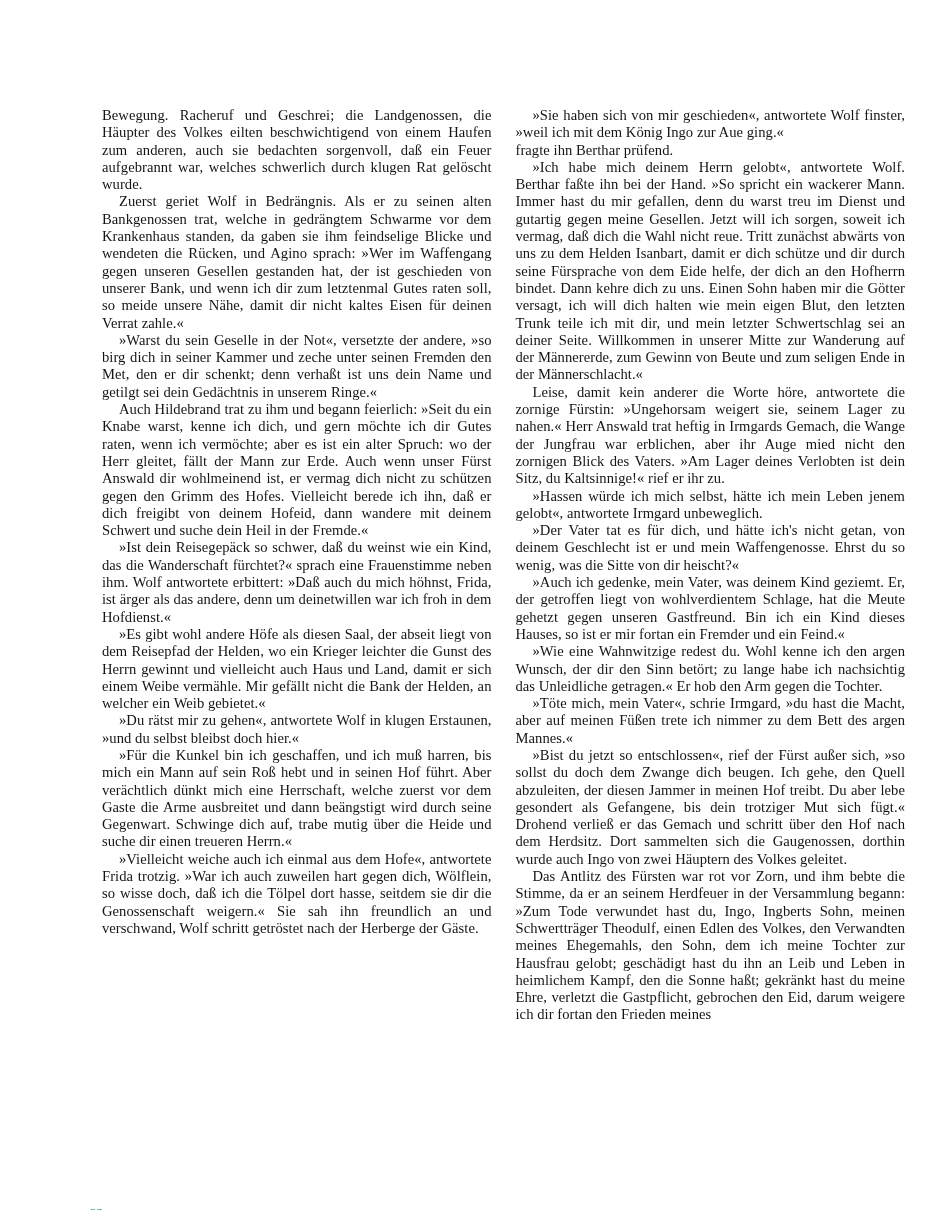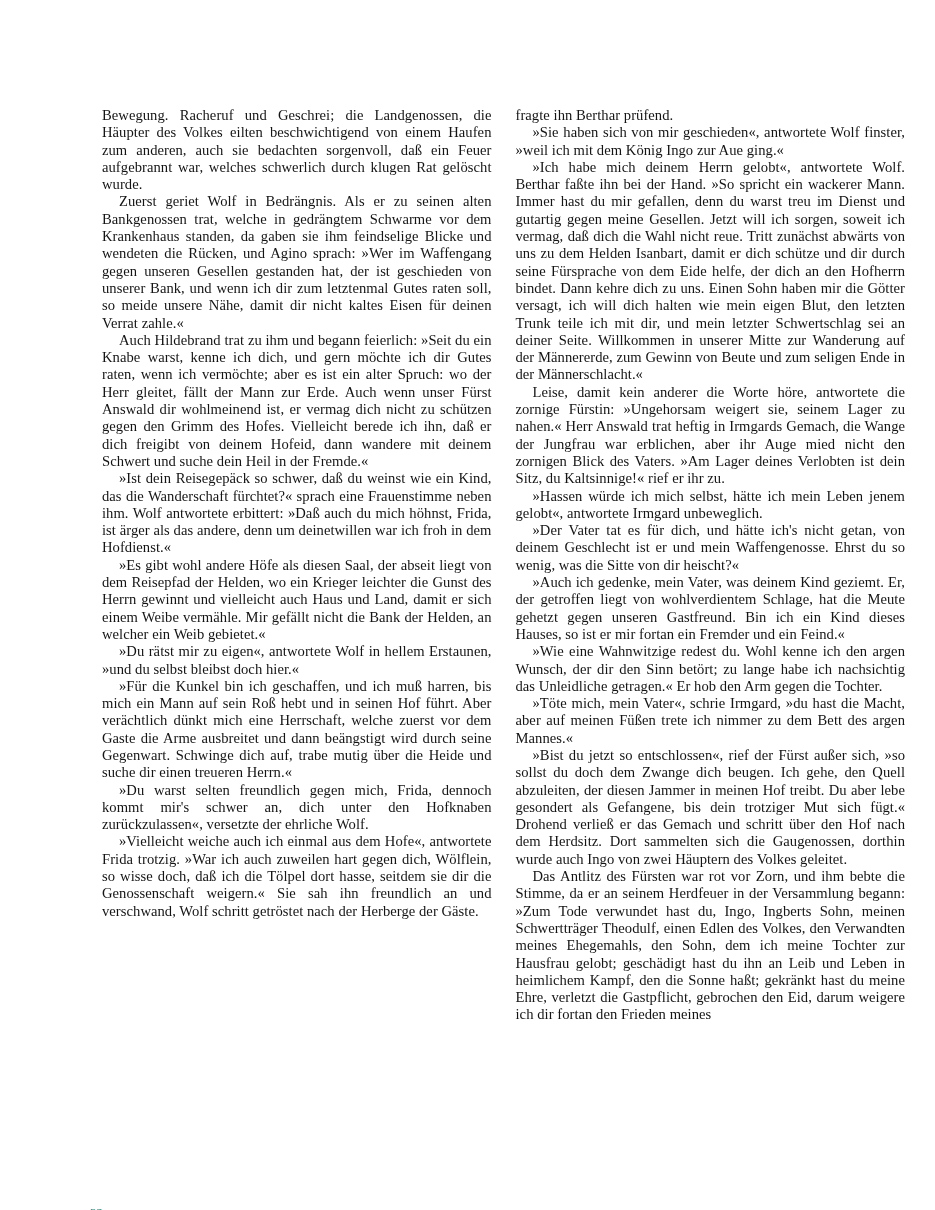--- a/index.html
+++ b/index.html
@@ -47,31 +47,31 @@
   }
 </style>
 </head>
 <body>
 
 <div class="book-page">
   <div class="columns">
     <div class="column">
         <p class="para">Bewegung. Racheruf und Geschrei; die Landgenossen, die Häupter des Volkes eilten beschwichtigend von einem Haufen zum anderen, auch sie bedachten sorgenvoll, daß ein Feuer aufgebrannt war, welches schwerlich durch klugen Rat gelöscht wurde.</p>
         <p class="para indent">Zuerst geriet Wolf in Bedrängnis. Als er zu seinen alten Bankgenossen trat, welche in gedrängtem Schwarme vor dem Krankenhaus standen, da gaben sie ihm feindselige Blicke und wendeten die Rücken, und Agino sprach: »Wer im Waffengang gegen unseren Gesellen gestanden hat, der ist geschieden von unserer Bank, und wenn ich dir zum letztenmal Gutes raten soll, so meide unsere Nähe, damit dir nicht kaltes Eisen für deinen Verrat zahle.«</p>
+        <p class="para indent">»Warst du sein Geselle in der Not«, versetzte der andere, »so birg dich in seiner Kammer und zeche unter seinen Fremden den Met, den er dir schenkt; denn verhaßt ist uns dein Name und getilgt sei dein Gedächtnis in unserem Ringe.«</p>
         <p class="para indent">Auch Hildebrand trat zu ihm und begann feierlich: »Seit du ein Knabe warst, kenne ich dich, und gern möchte ich dir Gutes raten, wenn ich vermöchte; aber es ist ein alter Spruch: wo der Herr gleitet, fällt der Mann zur Erde. Auch wenn unser Fürst Answald dir wohlmeinend ist, er vermag dich nicht zu schützen gegen den Grimm des Hofes. Vielleicht berede ich ihn, daß er dich freigibt von deinem Hofeid, dann wandere mit deinem Schwert und suche dein Heil in der Fremde.«</p>
         <p class="para indent">»Ist dein Reisegepäck so schwer, daß du weinst wie ein Kind, das die Wanderschaft fürchtet?« sprach eine Frauenstimme neben ihm. Wolf antwortete erbittert: »Daß auch du mich höhnst, Frida, ist ärger als das andere, denn um deinetwillen war ich froh in dem Hofdienst.«</p>
         <p class="para indent">»Es gibt wohl andere Höfe als diesen Saal, der abseit liegt von dem Reisepfad der Helden, wo ein Krieger leichter die Gunst des Herrn gewinnt und vielleicht auch Haus und Land, damit er sich einem Weibe vermähle. Mir gefällt nicht die Bank der Helden, an welcher ein Weib gebietet.«</p>
-        <p class="para indent">»Du rätst mir zu eigen«, antwortete Wolf in hellem Erstaunen, »und du selbst bleibst doch hier.«</p>
+        <p class="para indent">»Du rätst mir zu gehen«, antwortete Wolf in klugen Erstaunen, »und du selbst bleibst doch hier.«</p>
         <p class="para indent">»Für die Kunkel bin ich geschaffen, und ich muß harren, bis mich ein Mann auf sein Roß hebt und in seinen Hof führt. Aber verächtlich dünkt mich eine Herrschaft, welche zuerst vor dem Gaste die Arme ausbreitet und dann beängstigt wird durch seine Gegenwart. Schwinge dich auf, trabe mutig über die Heide und suche dir einen treueren Herrn.«</p>
-        <p class="para indent">»Du warst selten freundlich gegen mich, Frida, dennoch kommt mir's schwer an, dich unter den Hofknaben zurückzulassen«, versetzte der ehrliche Wolf.</p>
         <p class="para indent">»Vielleicht weiche auch ich einmal aus dem Hofe«, antwortete Frida trotzig. »War ich auch zuweilen hart gegen dich, Wölflein, so wisse doch, daß ich die Tölpel dort hasse, seitdem sie dir die Genossenschaft weigern.« Sie sah ihn freundlich an und verschwand, Wolf schritt getröstet nach der Herberge der Gäste.</p>
       </div>
     <div class="column">
+        <p class="para indent">»Sie haben sich von mir geschieden«, antwortete Wolf finster, »weil ich mit dem König Ingo zur Aue ging.«</p>
         <p class="para">fragte ihn Berthar prüfend.</p>
-        <p class="para indent">»Sie haben sich von mir geschieden«, antwortete Wolf finster, »weil ich mit dem König Ingo zur Aue ging.«</p>
         <p class="para indent">»Ich habe mich deinem Herrn gelobt«, antwortete Wolf. Berthar faßte ihn bei der Hand. »So spricht ein wackerer Mann. Immer hast du mir gefallen, denn du warst treu im Dienst und gutartig gegen meine Gesellen. Jetzt will ich sorgen, soweit ich vermag, daß dich die Wahl nicht reue. Tritt zunächst abwärts von uns zu dem Helden Isanbart, damit er dich schütze und dir durch seine Fürsprache von dem Eide helfe, der dich an den Hofherrn bindet. Dann kehre dich zu uns. Einen Sohn haben mir die Götter versagt, ich will dich halten wie mein eigen Blut, den letzten Trunk teile ich mit dir, und mein letzter Schwertschlag sei an deiner Seite. Willkommen in unserer Mitte zur Wanderung auf der Männererde, zum Gewinn von Beute und zum seligen Ende in der Männerschlacht.«</p>
         <p class="para indent">Leise, damit kein anderer die Worte höre, antwortete die zornige Fürstin: »Ungehorsam weigert sie, seinem Lager zu nahen.« Herr Answald trat heftig in Irmgards Gemach, die Wange der Jungfrau war erblichen, aber ihr Auge mied nicht den zornigen Blick des Vaters. »Am Lager deines Verlobten ist dein Sitz, du Kaltsinnige!« rief er ihr zu.</p>
         <p class="para indent">»Hassen würde ich mich selbst, hätte ich mein Leben jenem gelobt«, antwortete Irmgard unbeweglich.</p>
         <p class="para indent">»Der Vater tat es für dich, und hätte ich's nicht getan, von deinem Geschlecht ist er und mein Waffengenosse. Ehrst du so wenig, was die Sitte von dir heischt?«</p>
         <p class="para indent">»Auch ich gedenke, mein Vater, was deinem Kind geziemt. Er, der getroffen liegt von wohlverdientem Schlage, hat die Meute gehetzt gegen unseren Gastfreund. Bin ich ein Kind dieses Hauses, so ist er mir fortan ein Fremder und ein Feind.«</p>
         <p class="para indent">»Wie eine Wahnwitzige redest du. Wohl kenne ich den argen Wunsch, der dir den Sinn betört; zu lange habe ich nachsichtig das Unleidliche getragen.« Er hob den Arm gegen die Tochter.</p>
         <p class="para indent">»Töte mich, mein Vater«, schrie Irmgard, »du hast die Macht, aber auf meinen Füßen trete ich nimmer zu dem Bett des argen Mannes.«</p>
         <p class="para indent">»Bist du jetzt so entschlossen«, rief der Fürst außer sich, »so sollst du doch dem Zwange dich beugen. Ich gehe, den Quell abzuleiten, der diesen Jammer in meinen Hof treibt. Du aber lebe gesondert als Gefangene, bis dein trotziger Mut sich fügt.« Drohend verließ er das Gemach und schritt über den Hof nach dem Herdsitz. Dort sammelten sich die Gaugenossen, dorthin wurde auch Ingo von zwei Häuptern des Volkes geleitet.</p>
         <p class="para indent">Das Antlitz des Fürsten war rot vor Zorn, und ihm bebte die Stimme, da er an seinem Herdfeuer in der Versammlung begann: »Zum Tode verwundet hast du, Ingo, Ingberts Sohn, meinen Schwertträger Theodulf, einen Edlen des Volkes, den Verwandten meines Ehegemahls, den Sohn, dem ich meine Tochter zur Hausfrau gelobt; geschädigt hast du ihn an Leib und Leben in heimlichem Kampf, den die Sonne haßt; gekränkt hast du meine Ehre, verletzt die Gastpflicht, gebrochen den Eid, darum weigere ich dir fortan den Frieden meines</p>
       </div>

